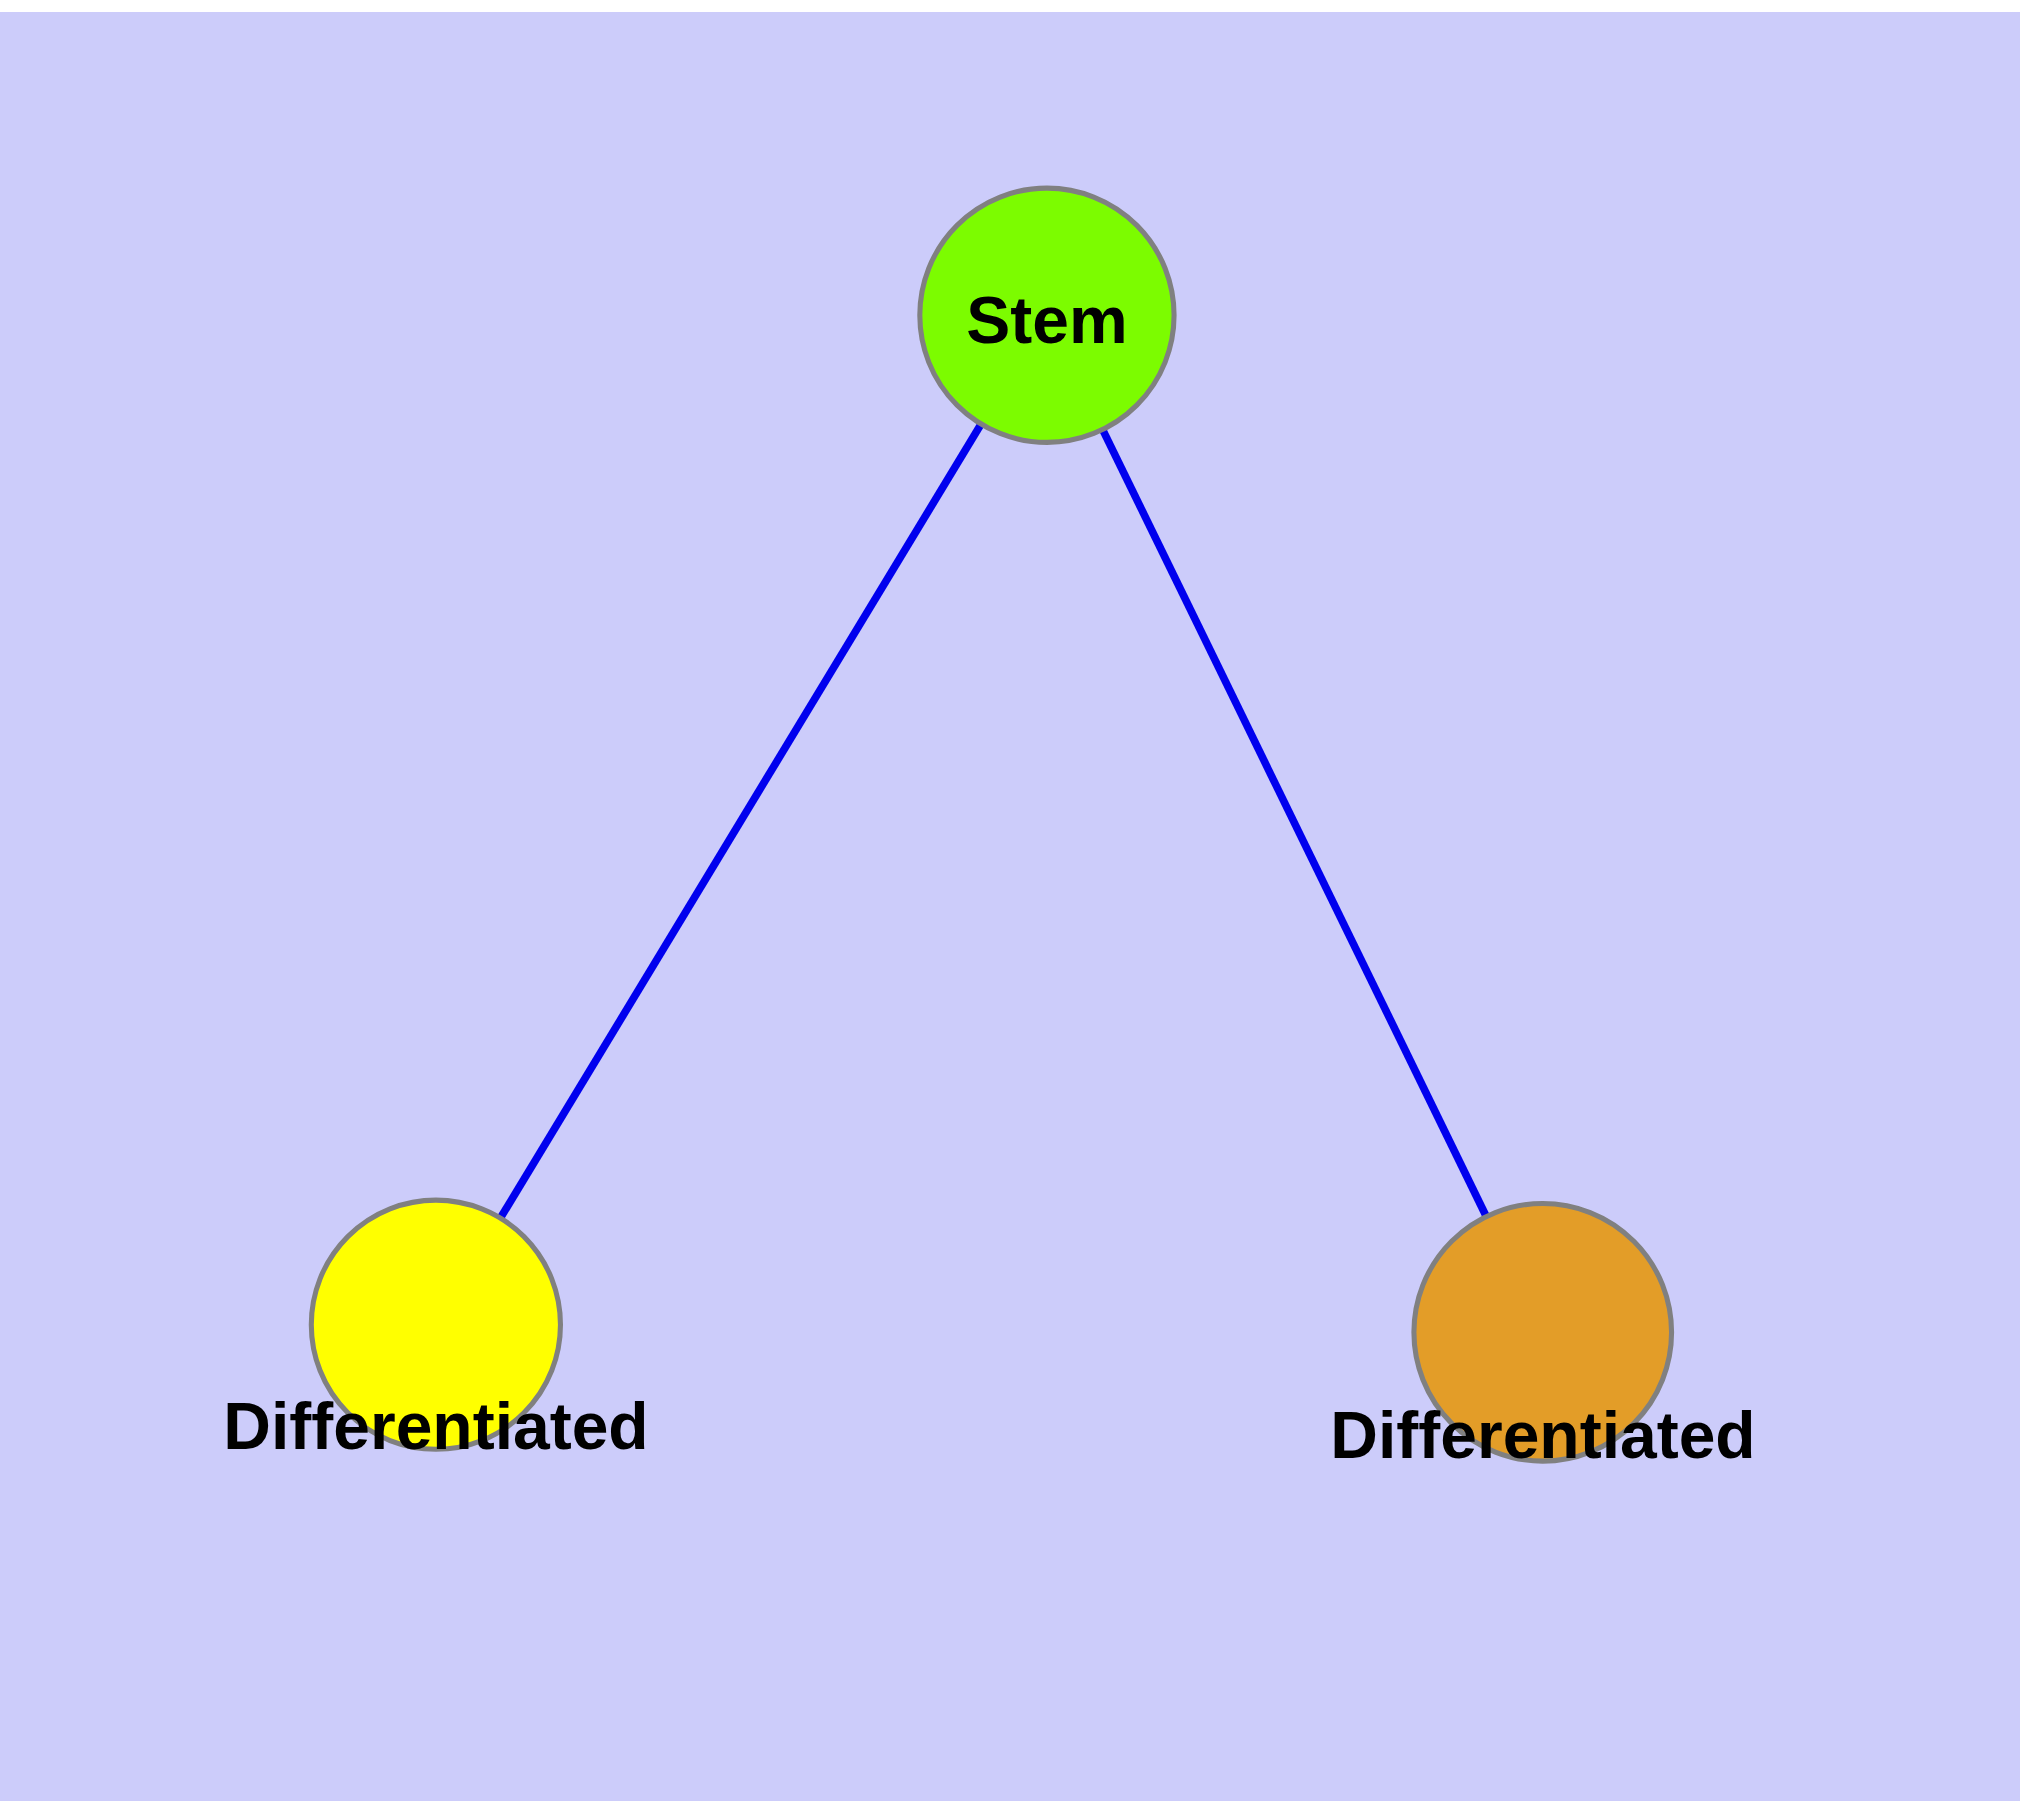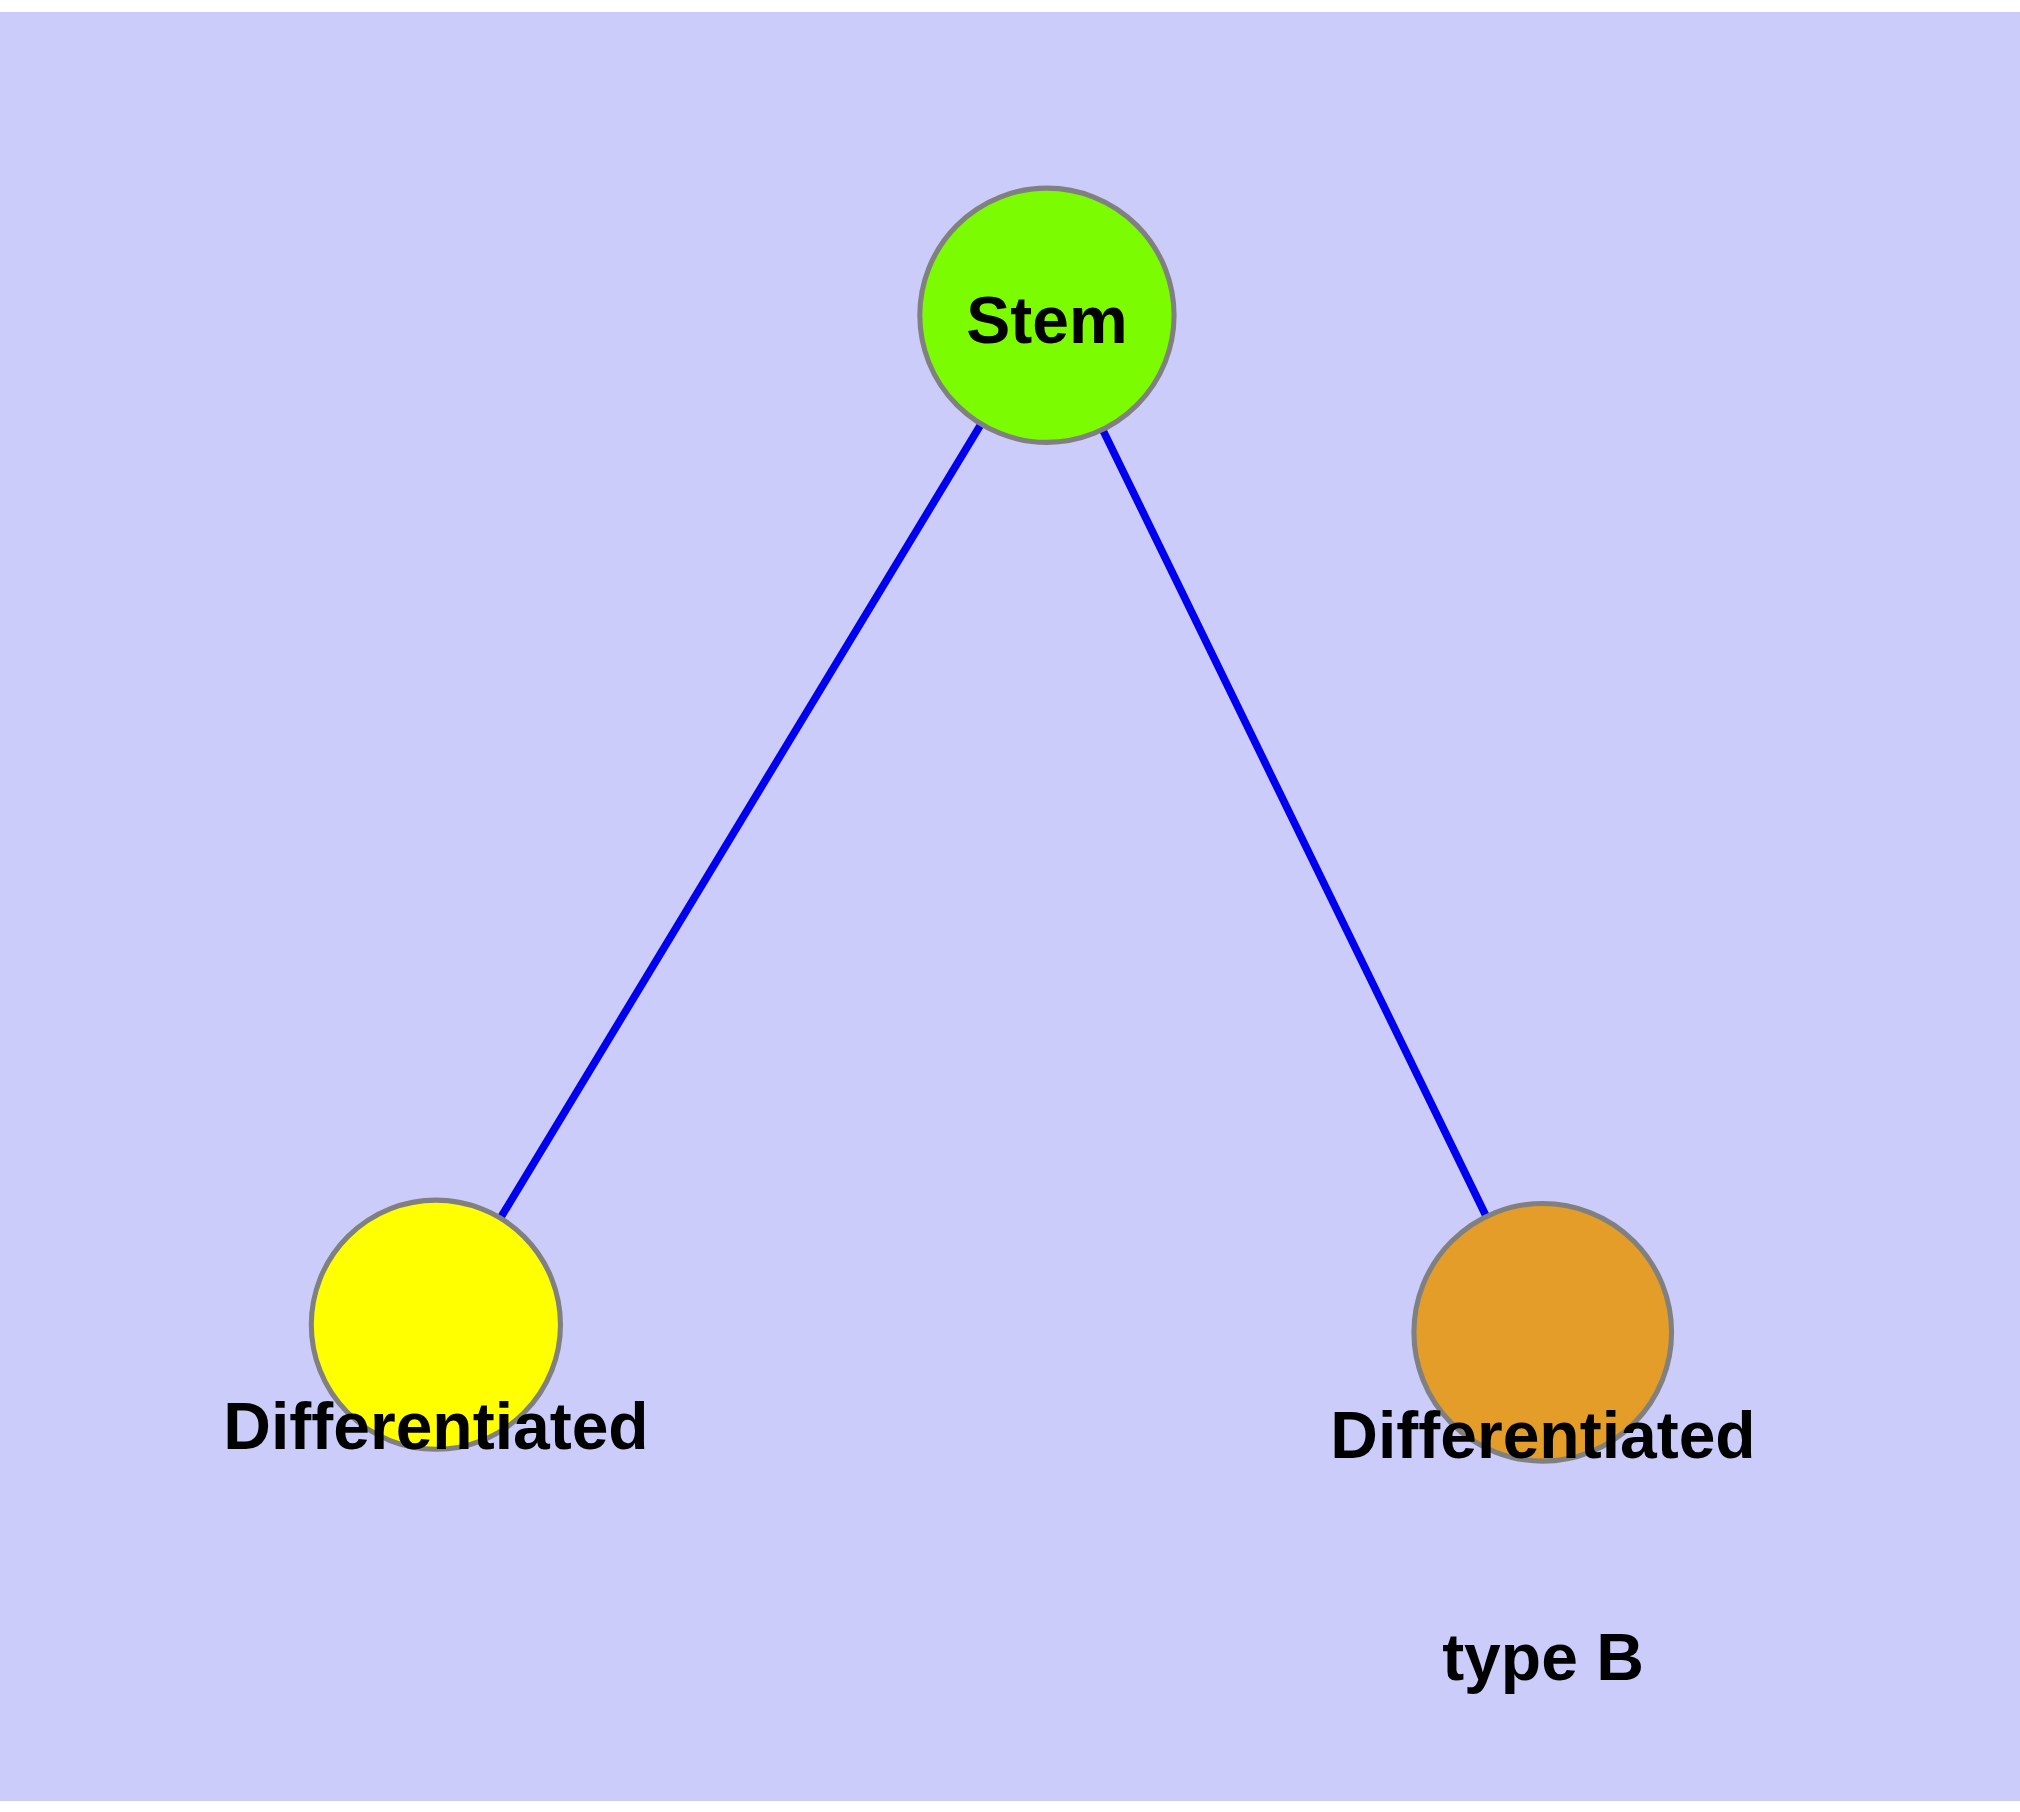--- a/index.html
+++ b/index.html
@@ -85,17 +85,16 @@
   </svg>
 
   <div class="node-label" id="label-stem">Stem</div>
 
   <div class="node-label" id="label-type-a">
     <div>Differentiated</div>
   </div>
 
   <div class="node-label" id="label-type-b">
     <div>Differentiated</div>
-    <div>type B</div>
   </div>
 
 </div>
 
 
 </body></html>

